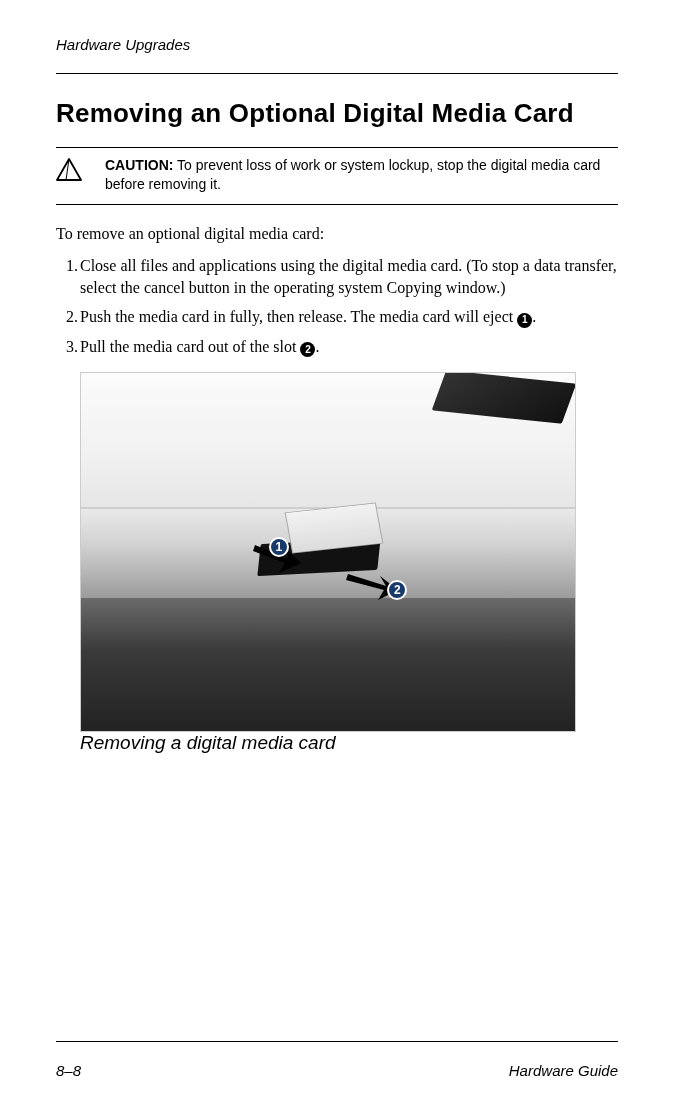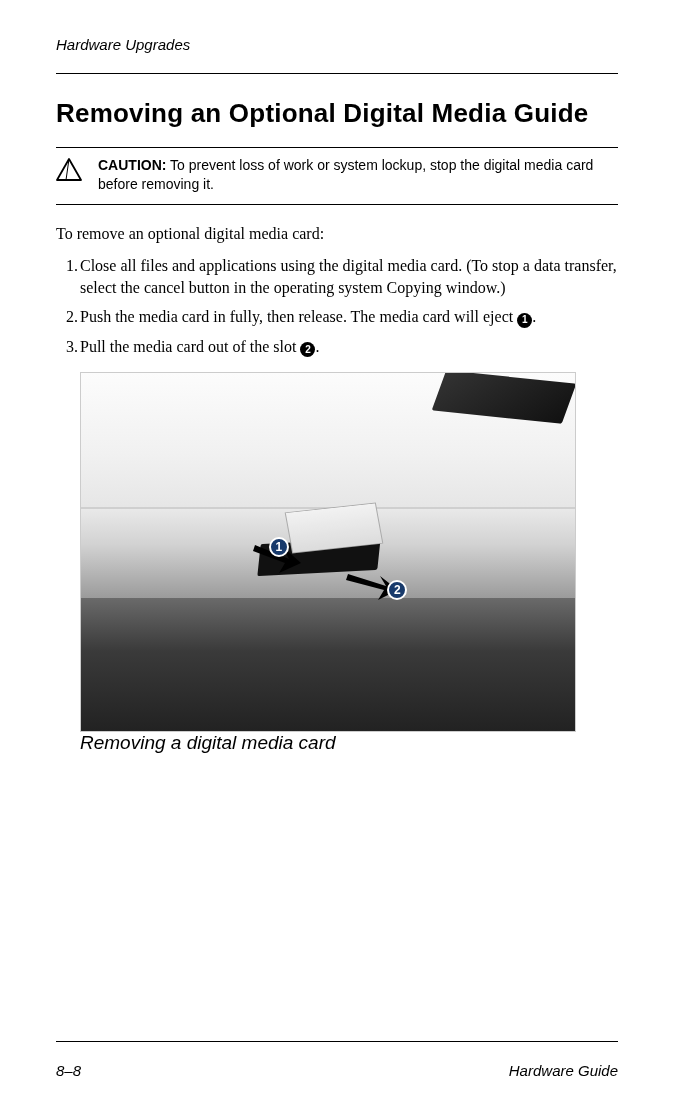--- a/index.html
+++ b/index.html
@@ -30,21 +30,21 @@
       font-size: 26px;
       margin-bottom: 18px;
       letter-spacing: 0.2px;
     }
     .caution-block {
       border-top: 1px solid #000;
       border-bottom: 1px solid #000;
       padding: 8px 0 10px 0;
       margin-bottom: 18px;
       display: flex;
-      gap: 16px;
+      gap: 23px;
     }
     .caution-icon {
       flex: 0 0 26px;
       height: 26px;
       position: relative;
       margin-top: 2px;
     }
     .caution-icon svg {
       width: 26px;
       height: 24px;
@@ -192,21 +192,21 @@
       font-size: 15px;
     }
   </style>
 </head>
 <body>
 
 <div class="header">
   <span>Hardware Upgrades</span>
 </div>
 
-<h1 class="section-title">Removing an Optional Digital Media Guide</h1>
+<h1 class="section-title">Removing an Optional Digital Media Card</h1>
 
 <div class="caution-block">
   <div class="caution-icon">
     <svg viewBox="0 0 26 24">
       <path d="M13 1 L25 22 L1 22 Z" fill="none" stroke="#000" stroke-width="1.8" stroke-linejoin="round"></path>
       <path d="M10 22 L13 1" fill="none" stroke="#000" stroke-width="1"></path>
     </svg>
   </div>
   <div class="caution-text">
     <span class="caution-label">CAUTION:</span><span> To prevent loss of work or system lockup, stop the digital media card before removing it.</span>

